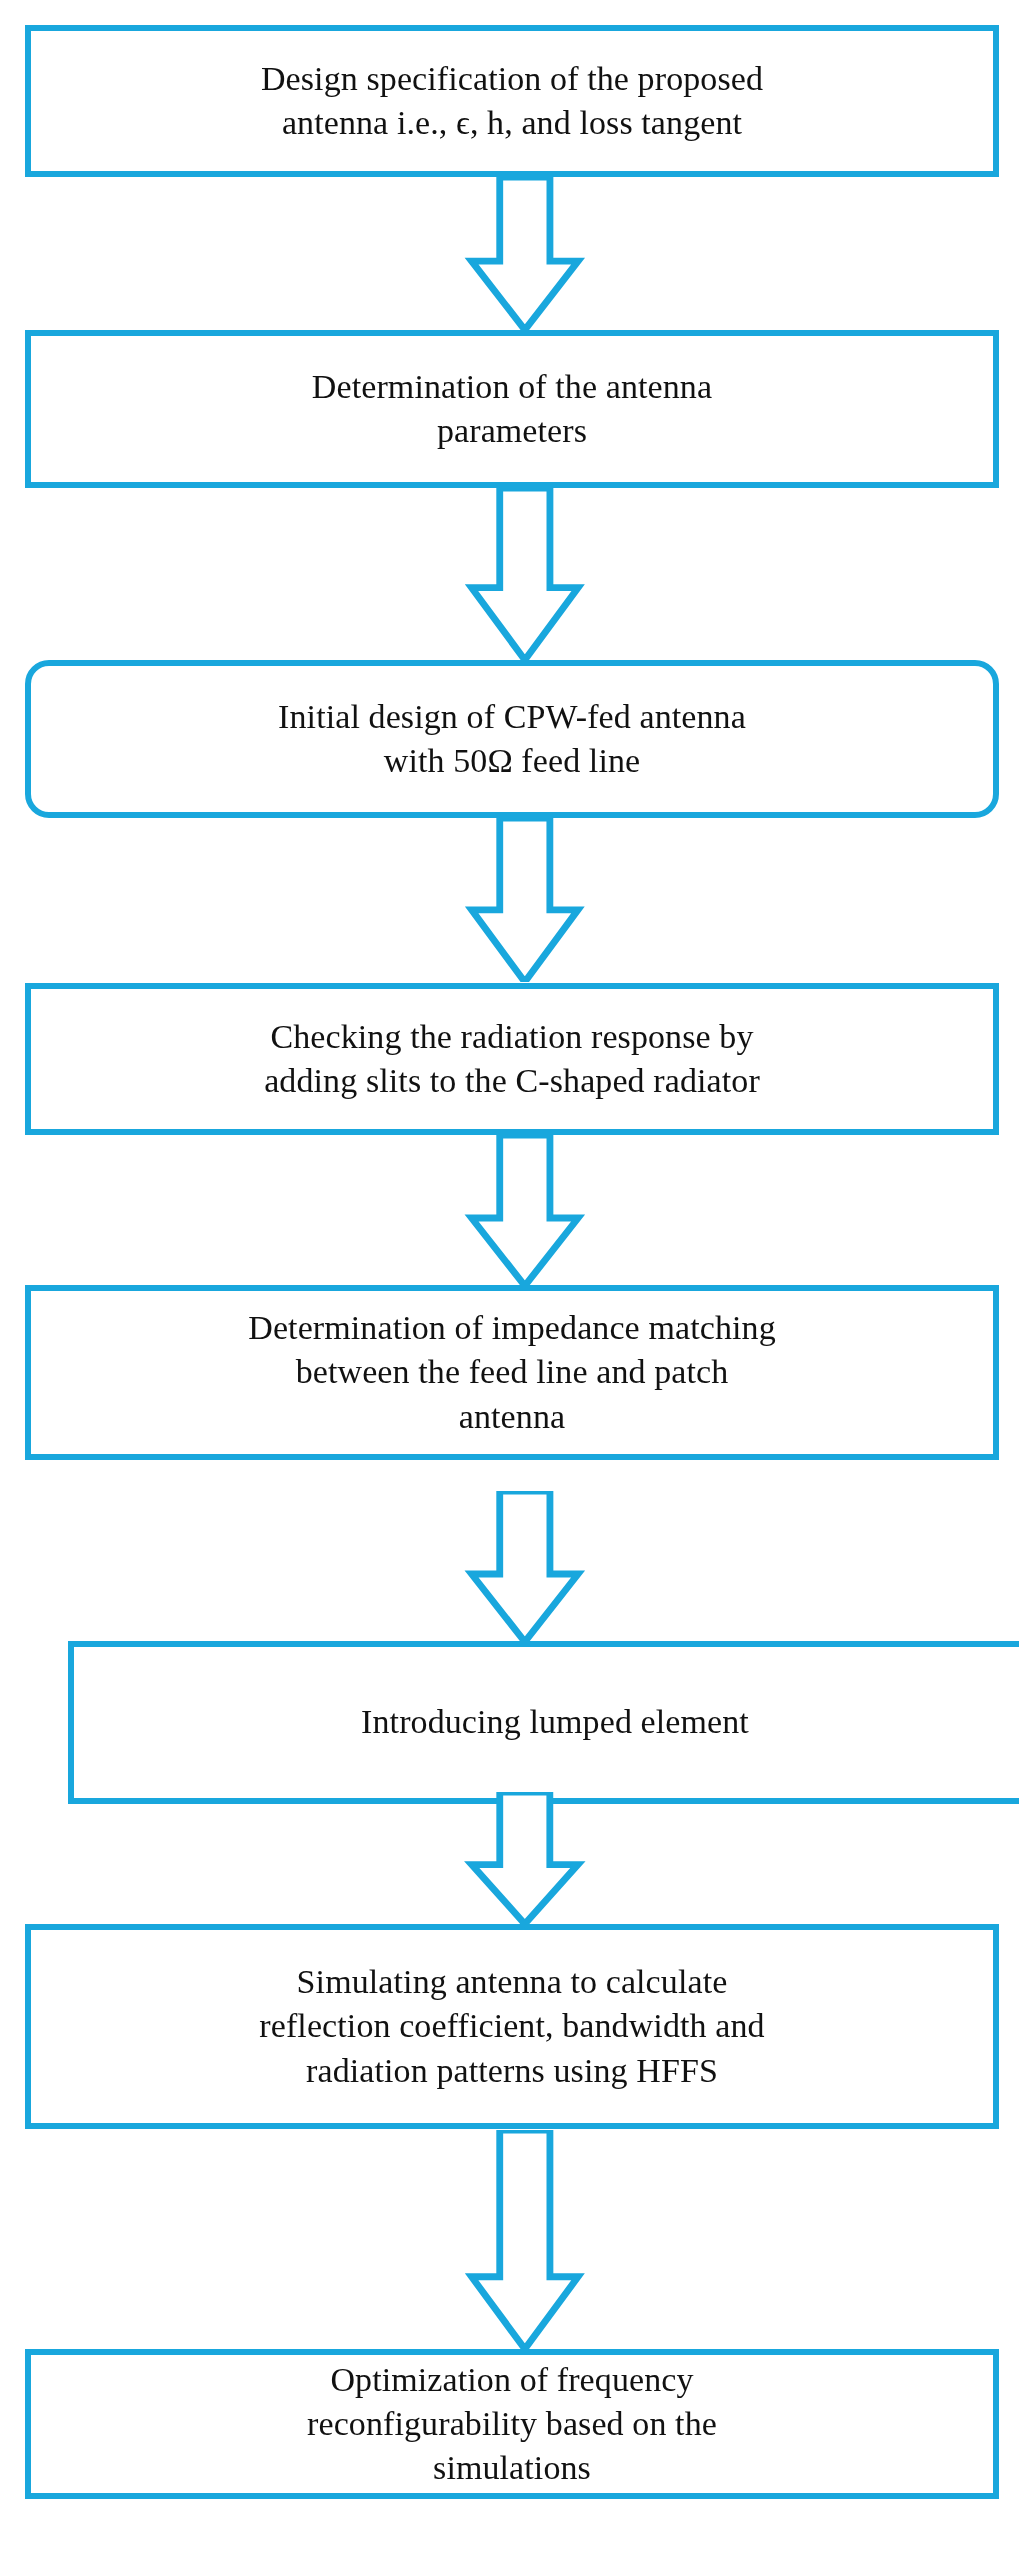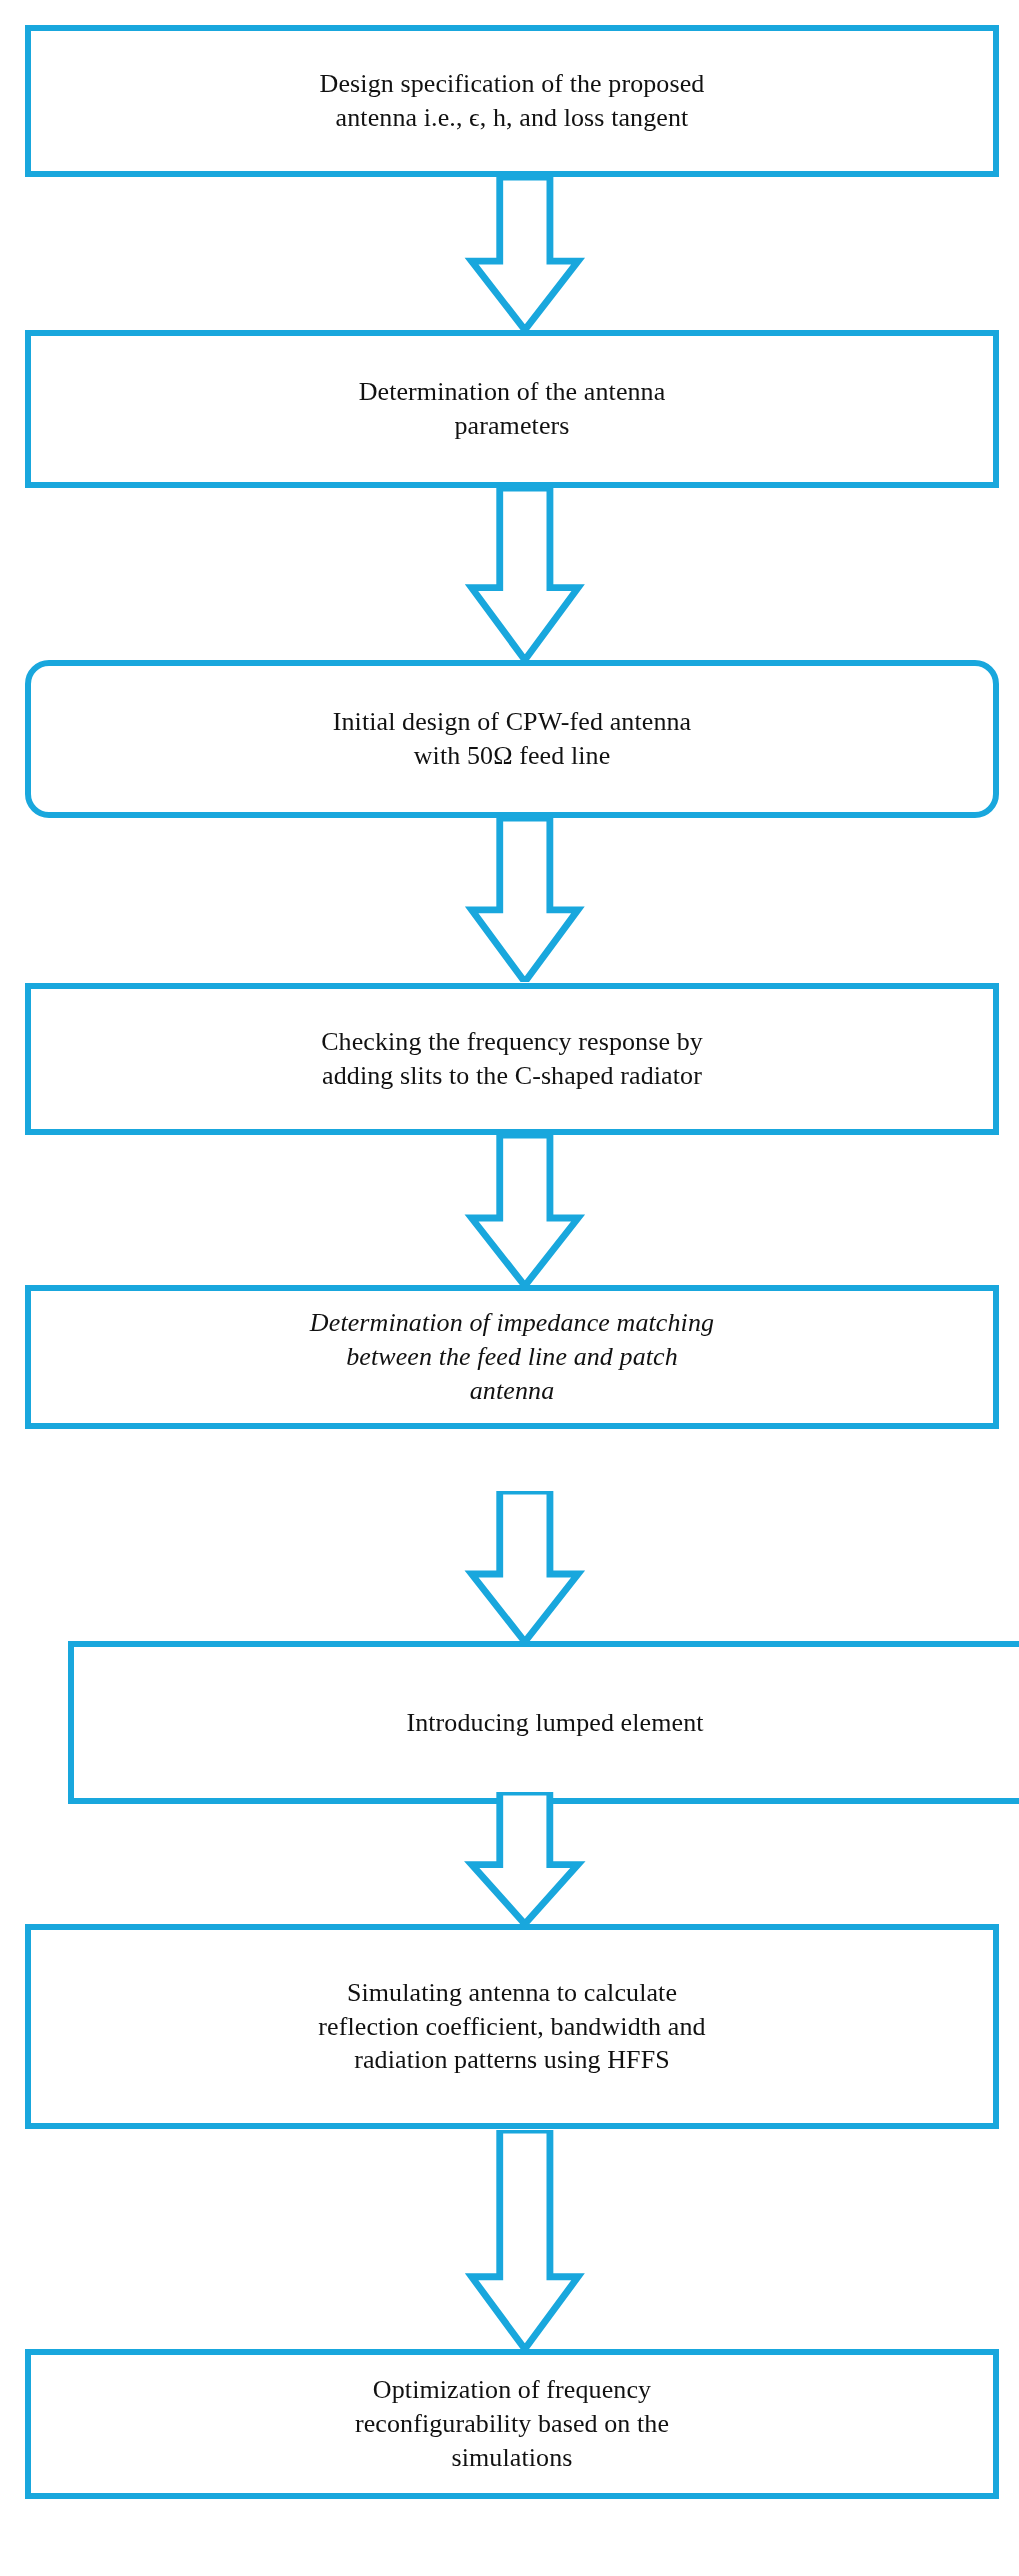--- a/index.html
+++ b/index.html
@@ -27,21 +27,21 @@
     display:flex;
     align-items:center;
     justify-content:center;
     text-align:center;
   }
   .node-label{
     display:block;
     width:100%;
     padding:0 21px;
     box-sizing:border-box;
-    font-size:26px;
+    font-size:34px;
     line-height:1.30;
     color:#111111;
     letter-spacing:0.1px;
     white-space:pre-line;
   }
   .connector{
     position:absolute;
     left:0;
     width:1020px;
   }
@@ -78,29 +78,29 @@
     <div class="node" style="top: 660px; height: 158px; border-color: rgb(25, 167, 221); border-radius: 24px;">
       <span class="node-label">Initial design of CPW-fed antenna
 with 50Ω feed line</span>
     </div>
     <div class="connector" style="top: 818px; height: 164px;">
       <svg width="1020" height="164" viewBox="0 0 1341 216" xmlns="http://www.w3.org/2000/svg">
         <polygon class="arrow-shape" points="657.0,0.0 657.0,121.0 620.0,121.0 690.0,216.0 760.0,121.0 723.0,121.0 723.0,0.0"></polygon>
       </svg>
     </div>
     <div class="node" style="top: 983px; height: 152px; border-color: rgb(25, 167, 221);">
-      <span class="node-label">Checking the frequency response by
+      <span class="node-label">Checking the radiation response by
 adding slits to the C-shaped radiator</span>
     </div>
     <div class="connector" style="top: 1135px; height: 151px;">
       <svg width="1020" height="151" viewBox="0 0 1341 198" xmlns="http://www.w3.org/2000/svg">
         <polygon class="arrow-shape" points="657.0,0.0 657.0,108.9 620.0,108.9 690.0,198.0 760.0,108.9 723.0,108.9 723.0,0.0"></polygon>
       </svg>
     </div>
-    <div class="node" style="top: 1285px; height: 144px; border-color: rgb(25, 167, 221); font-style: italic;">
+    <div class="node" style="top: 1285px; height: 175px; border-color: rgb(25, 167, 221);">
       <span class="node-label">Determination of impedance matching
 between the feed line and patch
 antenna</span>
     </div>
     <div class="connector" style="top: 1491px; height: 151px;">
       <svg width="1020" height="151" viewBox="0 0 1341 198" xmlns="http://www.w3.org/2000/svg">
         <polygon class="arrow-shape" points="657.0,0.0 657.0,108.9 620.0,108.9 690.0,198.0 760.0,108.9 723.0,108.9 723.0,0.0"></polygon>
       </svg>
     </div>
     <div class="node" style="top: 1641px; height: 163px; border-color: rgb(25, 167, 221); margin-left: 43px;">

